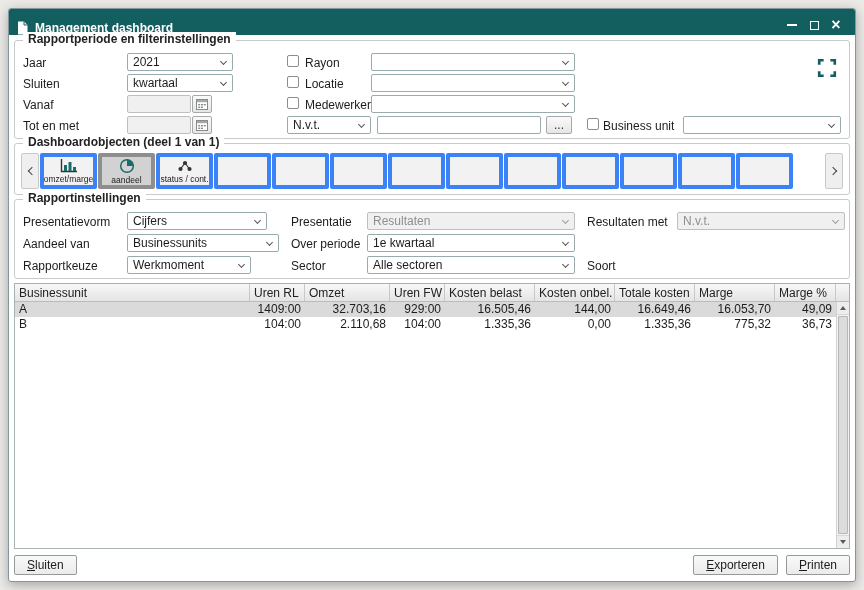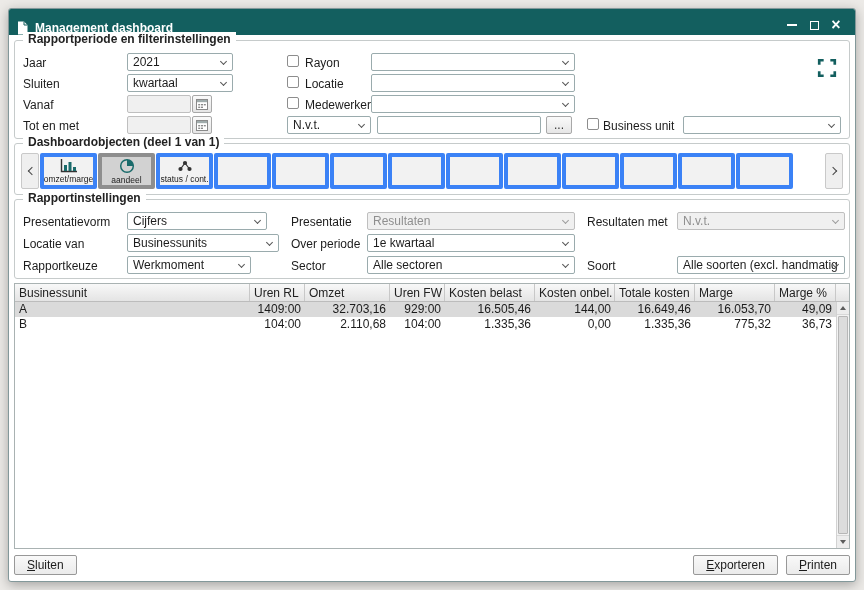--- a/index.html
+++ b/index.html
@@ -227,40 +227,39 @@
         </div>
     </div>
   </div>
 
   <div class="group" style="left:5px; top:190px; width:836px; height:80px;">
     <span class="group-legend">Rapportinstellingen</span>
 
     <span class="lbl" style="left:8px; top:14px;">Presentatievorm</span>
     <div class="dd" style="left:112px; top:12px; width:140px;"><span>Cijfers</span><span class="chev"></span></div>
 
-    <span class="lbl" style="left:8px; top:36px;">Locatie van</span>
+    <span class="lbl" style="left:8px; top:36px;">Aandeel van</span>
     <div class="dd" style="left:112px; top:34px; width:152px;"><span>Businessunits</span><span class="chev"></span></div>
 
     <span class="lbl" style="left:8px; top:58px;">Rapportkeuze</span>
     <div class="dd" style="left:112px; top:56px; width:124px;"><span>Werkmoment</span><span class="chev"></span></div>
 
     <span class="lbl" style="left:276px; top:14px;">Presentatie</span>
     <div class="dd dis" style="left:352px; top:12px; width:208px;"><span>Resultaten</span><span class="chev"></span></div>
 
     <span class="lbl" style="left:276px; top:36px;">Over periode</span>
     <div class="dd" style="left:352px; top:34px; width:208px;"><span>1e kwartaal</span><span class="chev"></span></div>
 
     <span class="lbl" style="left:276px; top:58px;">Sector</span>
     <div class="dd" style="left:352px; top:56px; width:208px;"><span>Alle sectoren</span><span class="chev"></span></div>
 
     <span class="lbl" style="left:572px; top:14px;">Resultaten met</span>
     <div class="dd dis" style="left:662px; top:12px; width:168px;"><span>N.v.t.</span><span class="chev"></span></div>
 
     <span class="lbl" style="left:572px; top:58px;">Soort</span>
-    <div class="dd" style="left:662px; top:56px; width:168px;"><span>Alle soorten (excl. handmatig</span><span class="chev"></span></div>
   </div>
 
   <div class="grid">
     <div class="g-head">
       <div class="g-hc c0">Businessunit</div>
       <div class="g-hc c1">Uren RL</div>
       <div class="g-hc c2">Omzet</div>
       <div class="g-hc c3">Uren FW</div>
       <div class="g-hc c4">Kosten belast</div>
       <div class="g-hc c5">Kosten onbel.</div>

